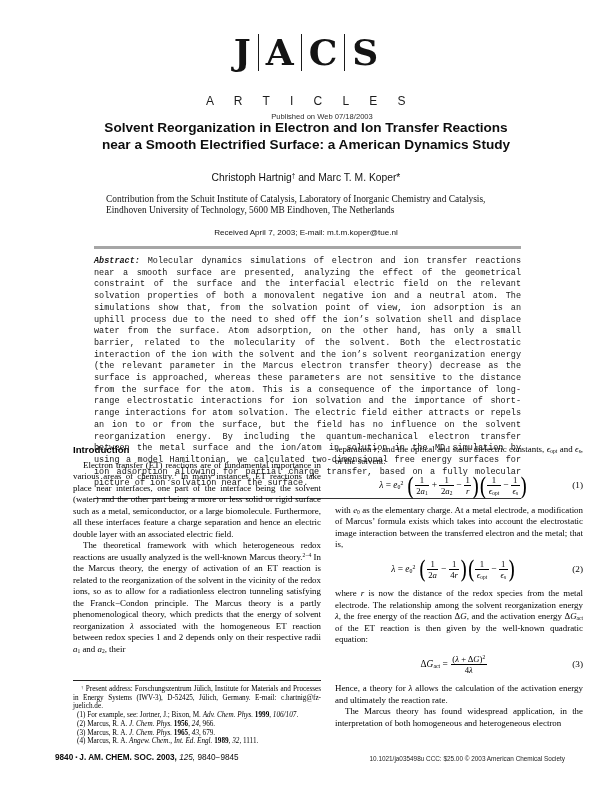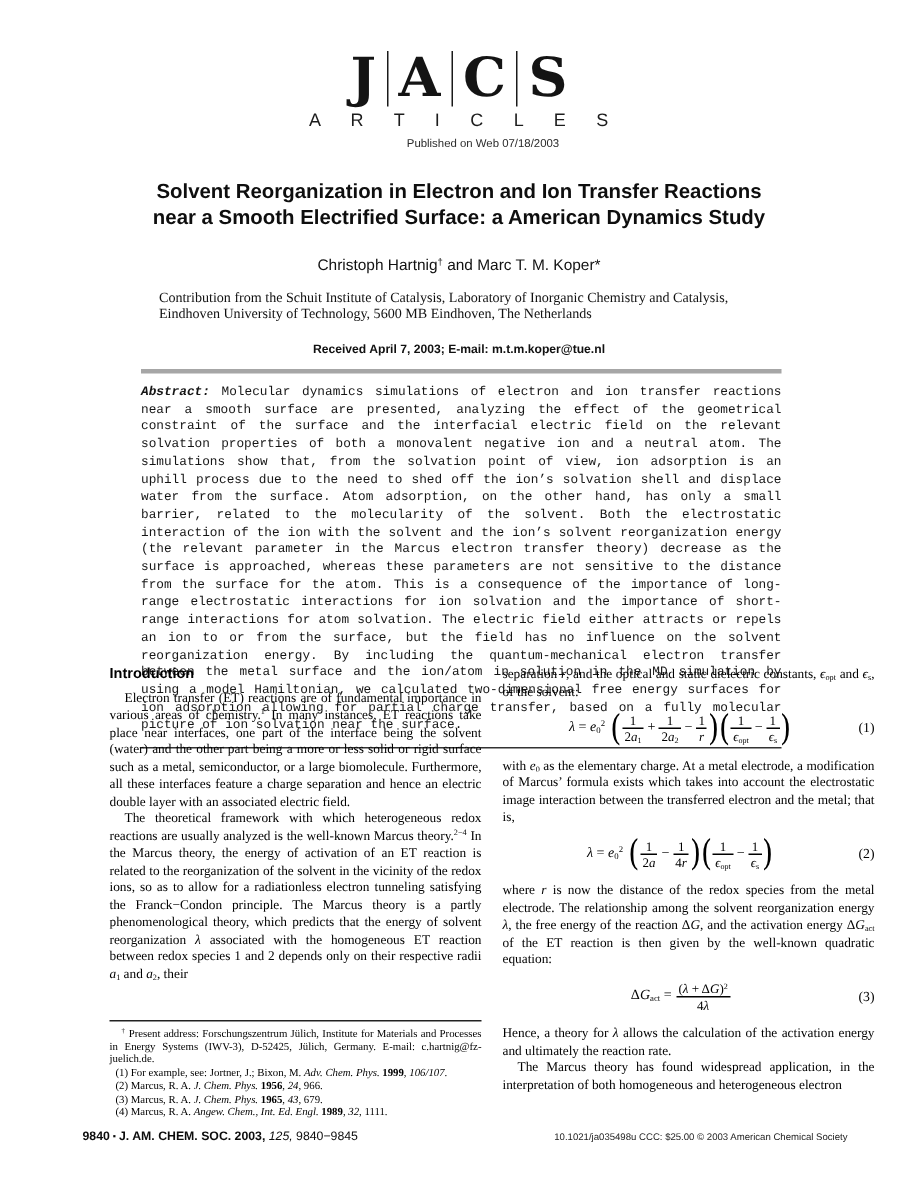--- a/index.html
+++ b/index.html
@@ -9,34 +9,34 @@
     position:relative; overflow:hidden;
   }
   .page { position:absolute; inset:0; }
 
   
   .masthead { position:absolute; top:34px; left:0; right:0; text-align:center; }
   .jacs { display:inline-flex; align-items:stretch;
           font-family:"DejaVu Serif",serif; font-weight:bold; font-size:36px; line-height:1.02; color:#141414; }
   .jl { padding:0 7px; }
   .jl:not(:last-child) { border-right:1.6px solid #1a1a1a; }
-  .articles { margin-top:2px; font-family:"Liberation Sans",sans-serif;
+  .articles { margin-top:23px; font-family:"Liberation Sans",sans-serif;
               font-size:12px; letter-spacing:8.5px; color:#1c1c1c; padding-left:8px; }
   .published { margin-top:4px; font-family:"Liberation Sans",sans-serif; font-size:7.6px; color:#2b2b2b;padding-left:32px; }
 
   
   .title { position:absolute; top:119px; left:100px; right:100px; margin:0;
            text-align:center; font-family:"Liberation Sans",sans-serif;
            font-weight:bold; font-size:13.6px; line-height:1.28; color:#0e0e0e; }
   .authors { position:absolute; top:172px; left:0; right:0; text-align:center;
              font-family:"Liberation Sans",sans-serif; font-size:10.3px; color:#111; }
   .affiliation { position:absolute; top:194px; left:106px; right:106px; text-align:left;
                  font-size:9.4px; line-height:1.22; color:#111; }
   .received { position:absolute; top:228px; left:0; right:0; text-align:center;
-              font-family:"Liberation Sans",sans-serif; font-size:8.1px; color:#111;font-weight:bold; }
+              font-family:"Liberation Sans",sans-serif; font-size:8.1px; color:#111; }
 
   
   .abstract { position:absolute; top:246px; left:94px; width:427px; }
   .rule-top { border-top:3px solid #a6a6a6; margin-bottom:7px; }
   .abs-text { margin:0; font-family:Liberation Mono, monospace;
               font-size:8.5px; line-height:11.7px; text-align:justify; color:#151515; }
   .abs-label { font-style:italic; font-weight:bold; }
   .rule-bottom { border-top:1px solid #333; margin-top:8px; }
 
   

